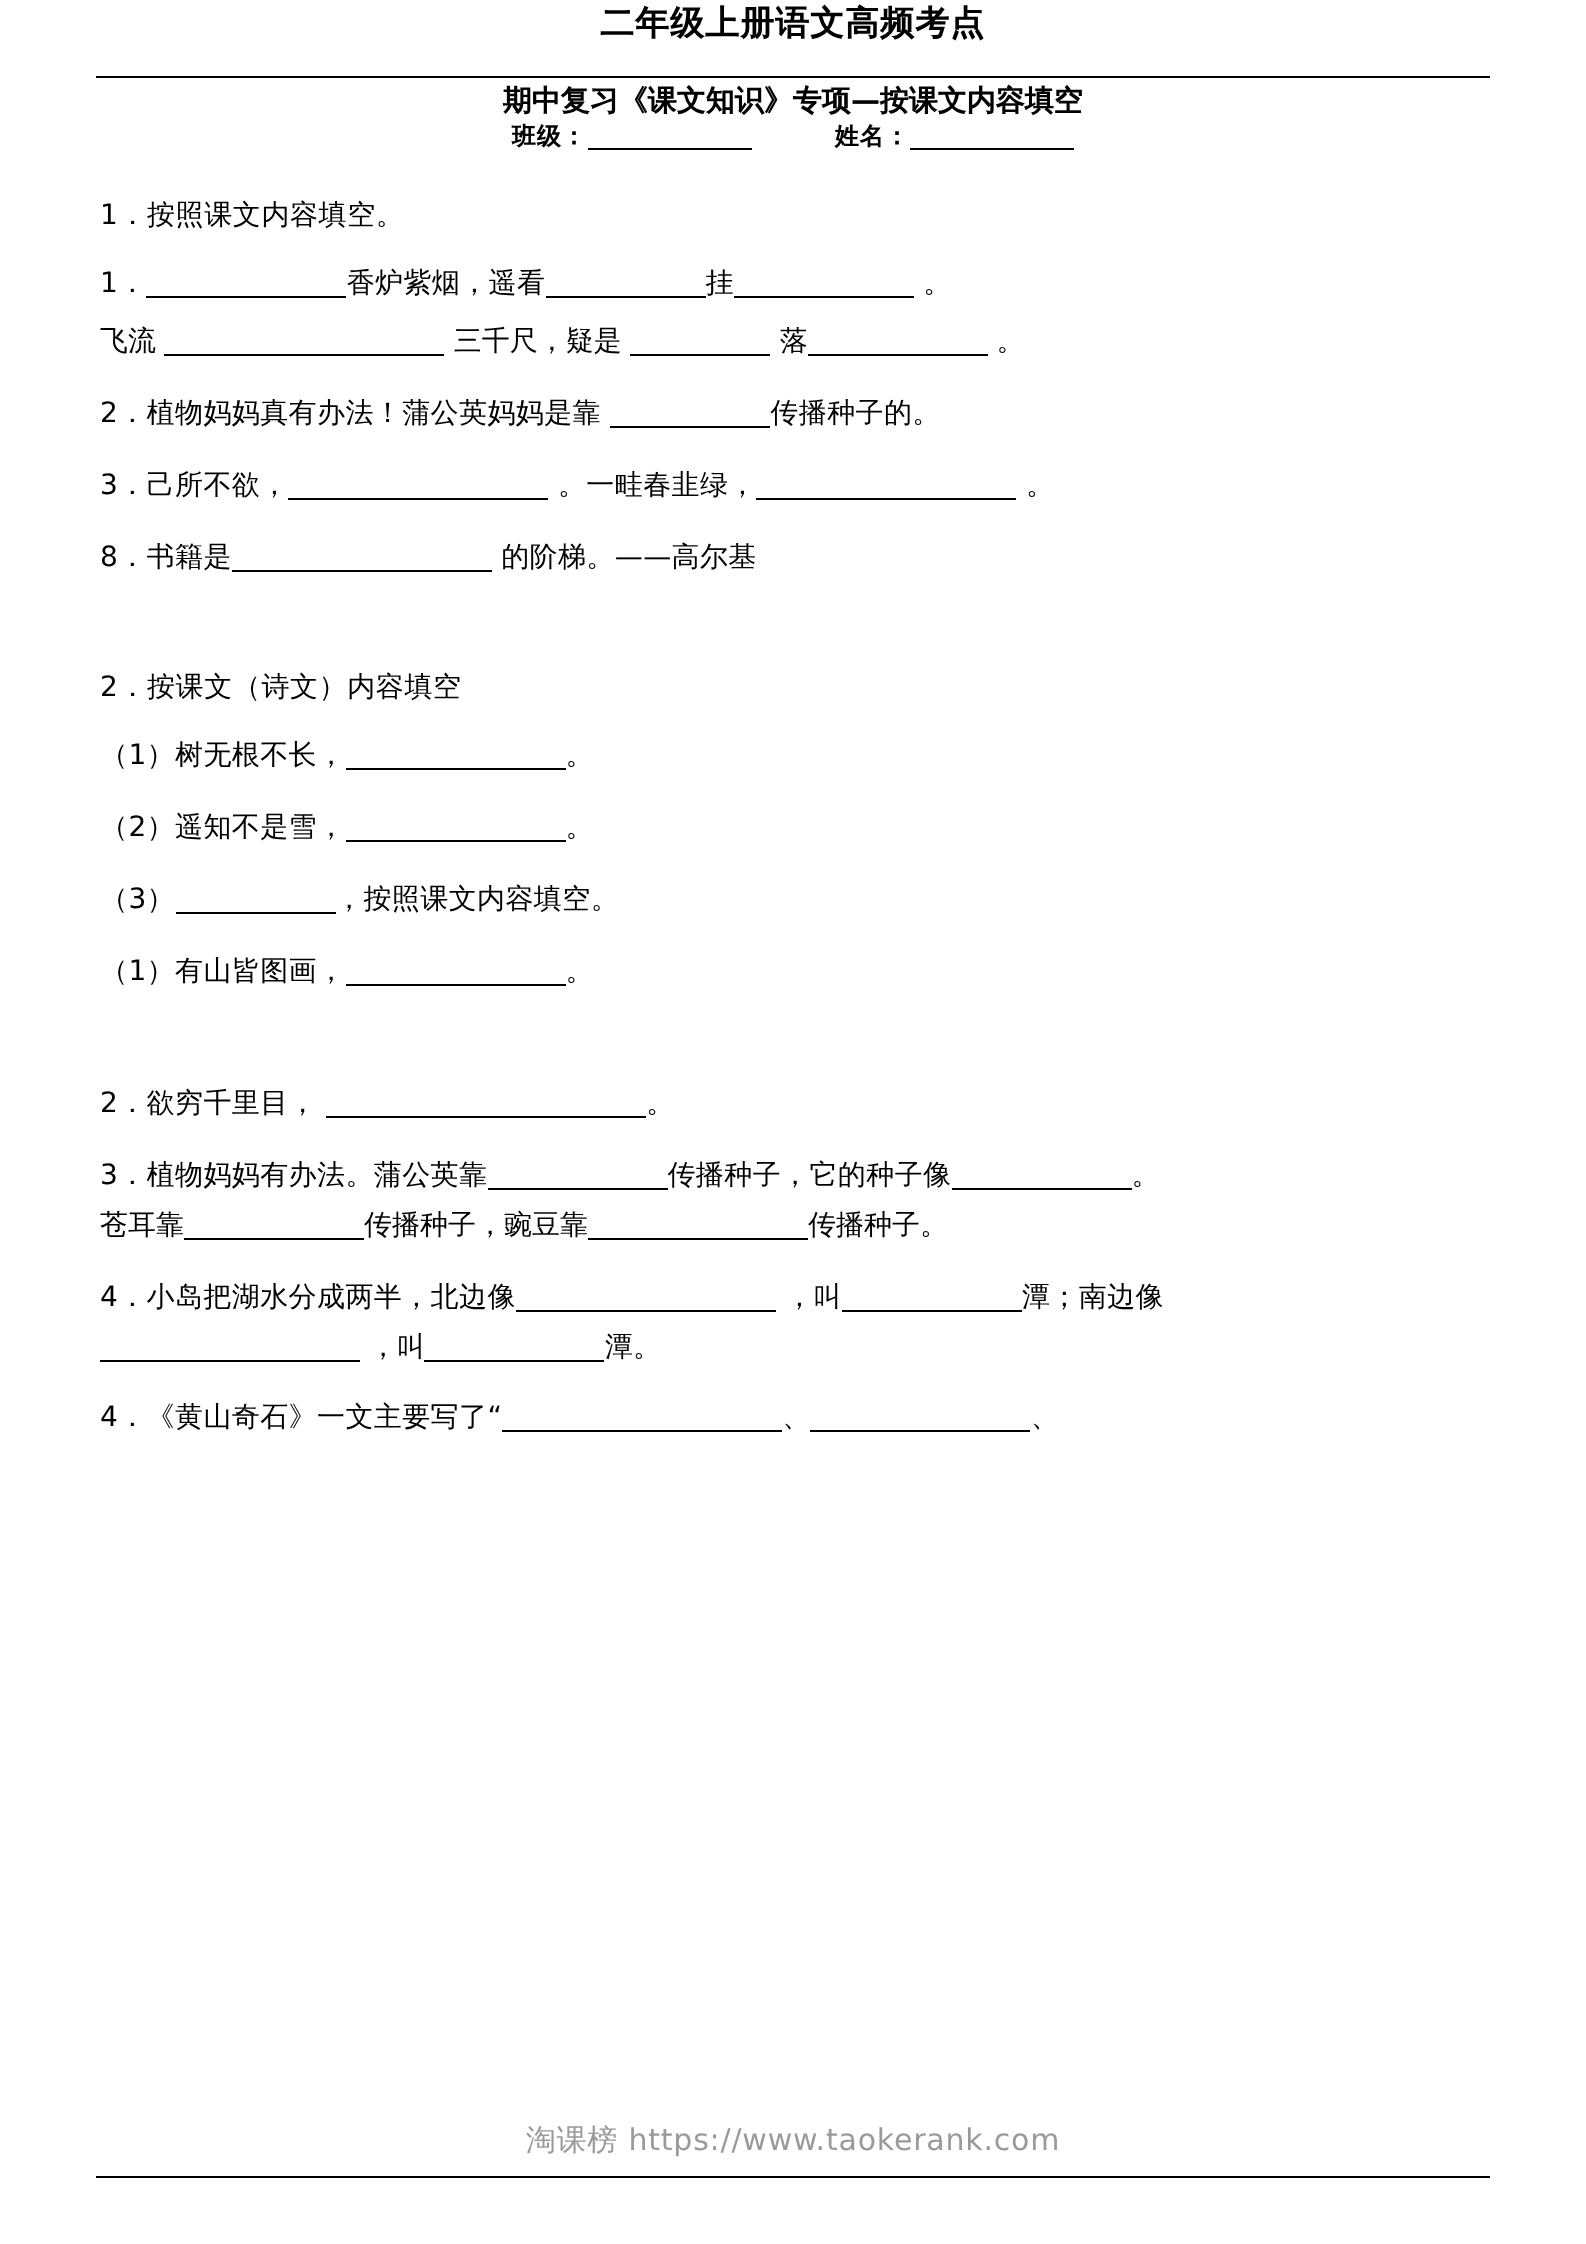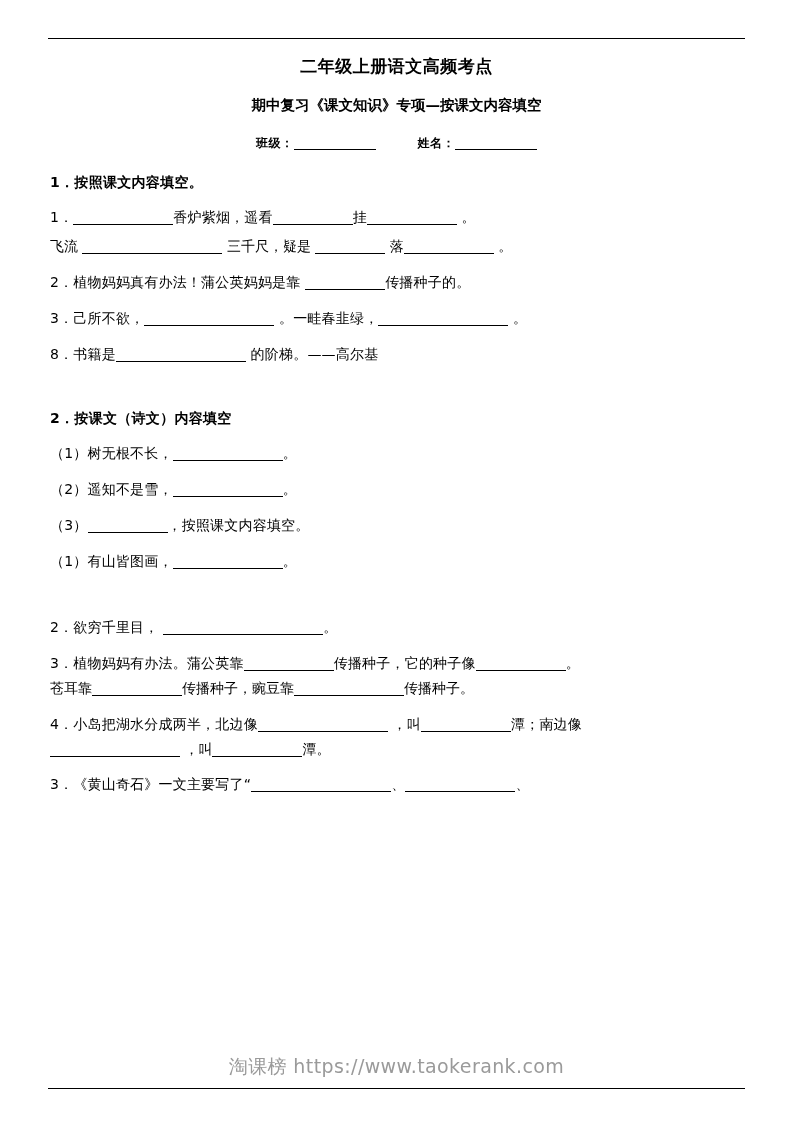--- a/index.html
+++ b/index.html
@@ -32,54 +32,52 @@
   }
   .rule-bottom {
     position: absolute;
     left: 48px;
     right: 48px;
     bottom: 33px;
     height: 1px;
     background: #000;
   }
   .content {
-    padding-top: 55px;
   }
   .title-main {
     text-align: center;
     font-size: 17px;
     font-weight: bold;
     letter-spacing: 0.5px;
     margin-bottom: 18px;
   }
   .title-sub {
     text-align: center;
     font-size: 14.5px;
     font-weight: bold;
-    margin-bottom: 20px;
   }
   .namerow {
     text-align: center;
     font-size: 12px;
     font-weight: bold;
     margin-bottom: 22px;
     letter-spacing: 0.5px;
   }
   .namerow .blank-u {
     display: inline-block;
     border-bottom: 1px solid #000;
     width: 82px;
     height: 15px;
     vertical-align: -3px;
   }
   .gap { display: inline-block; width: 42px; }
 
   .sec-head {
     font-size: 14px;
-    font-weight: bold;
+    font-weight: normal;
     margin: 0 0 16px 0;
     letter-spacing: 0.3px;
   }
   .q {
     font-size: 14px;
     line-height: 1.35;
     margin: 0 0 17px 0;
     letter-spacing: 0.2px;
   }
   .q.tight { margin-bottom: 13px; }
@@ -104,21 +102,21 @@
   .u.w160 { width: 160px; }
 
   .block-space-lg { height: 30px; }
 
   .watermark {
     position: absolute;
     left: 0;
     right: 0;
     bottom: 42px;
     text-align: center;
-    font-size: 19px;
+    font-size: 15px;
     color: #9a9a9a;
     letter-spacing: 0.4px;
   }
 </style>
 </head>
 <body>
 
 <div class="page">
 
   <div class="rule-top"></div>
@@ -185,21 +183,21 @@
     </div>
 
     <div class="q tight">
       <span>4．小岛把湖水分成两半，北边像</span><span class="u w130"></span>&nbsp;<span>，叫</span><span class="u w90"></span><span>潭；南边像</span>
     </div>
     <div class="cont">
       <span class="u w130"></span>&nbsp;<span>，叫</span><span class="u w90"></span><span>潭。</span>
     </div>
 
     <div class="q">
-      <span>3．《黄山奇石》一文主要写了“</span><span class="u w140"></span><span>、</span><span class="u w110"></span><span>、</span>
+      <span>4．《黄山奇石》一文主要写了“</span><span class="u w140"></span><span>、</span><span class="u w110"></span><span>、</span>
     </div>
 
   </div>
 
   <div class="watermark">淘课榜 https://www.taokerank.com</div>
   <div class="rule-bottom"></div>
 
 </div>
 
 </body></html>

